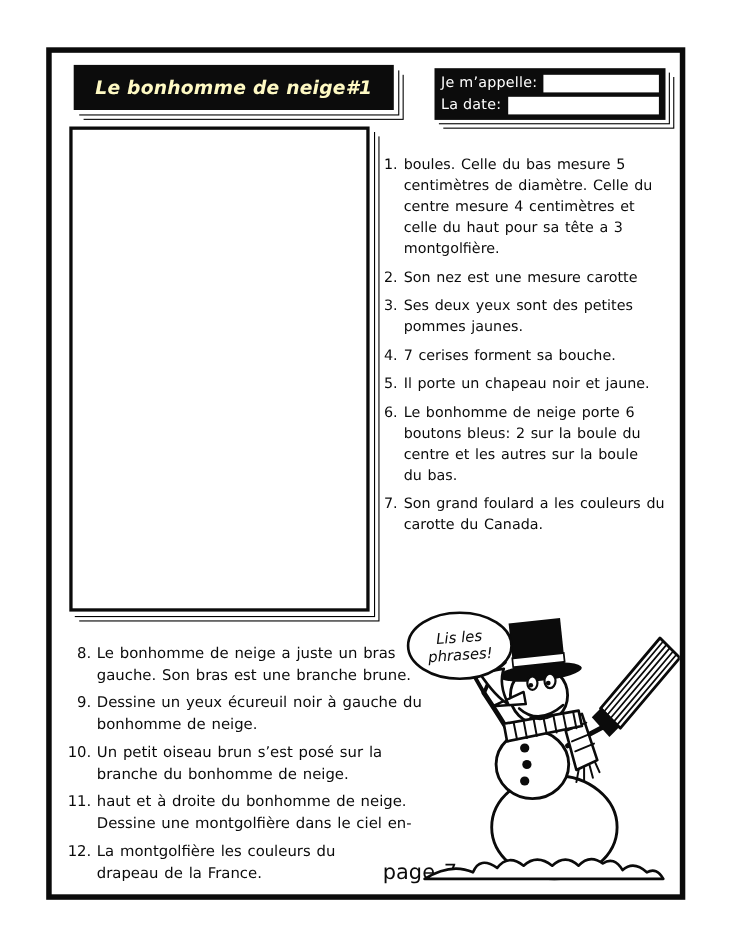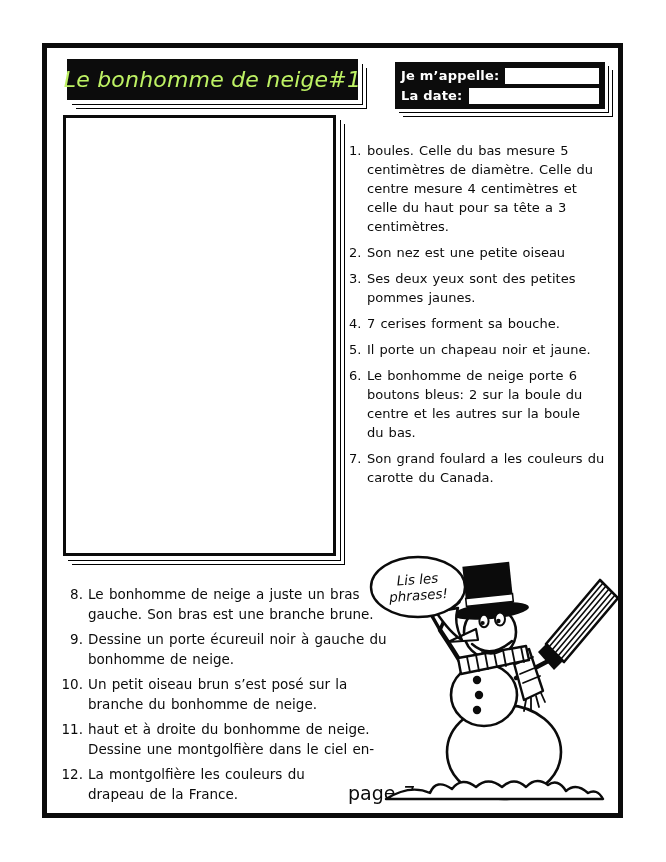--- a/index.html
+++ b/index.html
@@ -11,30 +11,30 @@
     position:absolute;left:42px;top:43px;width:581px;height:775px;
     border:5px solid #0b0b0b;box-sizing:border-box;background:transparent;
   }
   
   .titlebox{
     position:absolute;left:67px;top:59px;width:291px;height:41px;background:#0c0c0c;
     display:flex;align-items:center;justify-content:center;
     box-shadow:4px 4px 0 #fff,5px 5px 0 #000,8px 8px 0 #fff,9px 9px 0 #000;
   }
   .titlebox span{
-    color:#bef264;font-style:italic;font-weight:normal;font-size:22px;letter-spacing:.2px;white-space:nowrap;
+    color:#fef9c3;font-style:italic;font-weight:bold;font-size:17px;letter-spacing:.2px;white-space:nowrap;
   }
   
   .namebox{
     position:absolute;left:395px;top:62px;width:210px;height:47px;background:#0c0c0c;
     box-sizing:border-box;padding:5px 6px;display:flex;flex-direction:column;justify-content:space-between;
     box-shadow:3px 3px 0 #fff,4px 4px 0 #000,7px 7px 0 #fff,8px 8px 0 #000;
   }
   .namerow{display:flex;align-items:center;height:17px;}
-  .namerow .lbl{color:#fff;font-weight:bold;font-size:13px;white-space:nowrap;margin-right:6px;letter-spacing:.2px;}
+  .namerow .lbl{color:#fff;font-weight:normal;font-size:13px;white-space:nowrap;margin-right:6px;letter-spacing:.2px;}
   .fillfield{background:#fff;height:16px;flex:1;}
   
   .drawbox{
     position:absolute;left:63px;top:115px;width:273px;height:441px;background:#fff;
     border:3px solid #0b0b0b;box-sizing:border-box;
     box-shadow:4px 4px 0 #fff,5px 5px 0 #000,8px 8px 0 #fff,9px 9px 0 #000;
   }
   
   .list{position:absolute;}
   #list-right{left:349px;top:141px;width:262px;font-size:13px;line-height:19px;}
@@ -80,27 +80,27 @@
   <div class="drawbox"></div>
 
   <div class="list" id="list-right">
       <div class="item">
         <span class="num">1.</span>
         <div class="txt">
           <div class="ln">boules. Celle du bas mesure 5</div>
           <div class="ln">centimètres de diamètre. Celle du</div>
           <div class="ln">centre mesure 4 centimètres et</div>
           <div class="ln">celle du haut pour sa tête a 3</div>
-          <div class="ln">centimètres.</div>
+          <div class="ln">montgolfière.</div>
         </div>
       </div>
       <div class="item">
         <span class="num">2.</span>
         <div class="txt">
-          <div class="ln">Son nez est une petite oiseau</div>
+          <div class="ln">Son nez est une mesure carotte</div>
         </div>
       </div>
       <div class="item">
         <span class="num">3.</span>
         <div class="txt">
           <div class="ln">Ses deux yeux sont des petites</div>
           <div class="ln">pommes jaunes.</div>
         </div>
       </div>
       <div class="item">
@@ -136,21 +136,21 @@
       <div class="item">
         <span class="num">8.</span>
         <div class="txt">
           <div class="ln">Le bonhomme de neige a juste un bras</div>
           <div class="ln">gauche. Son bras est une branche brune.</div>
         </div>
       </div>
       <div class="item">
         <span class="num">9.</span>
         <div class="txt">
-          <div class="ln">Dessine un porte écureuil noir à gauche du</div>
+          <div class="ln">Dessine un yeux écureuil noir à gauche du</div>
           <div class="ln">bonhomme de neige.</div>
         </div>
       </div>
       <div class="item">
         <span class="num">10.</span>
         <div class="txt">
           <div class="ln">Un petit oiseau brun s’est posé sur la</div>
           <div class="ln">branche du bonhomme de neige.</div>
         </div>
       </div>

